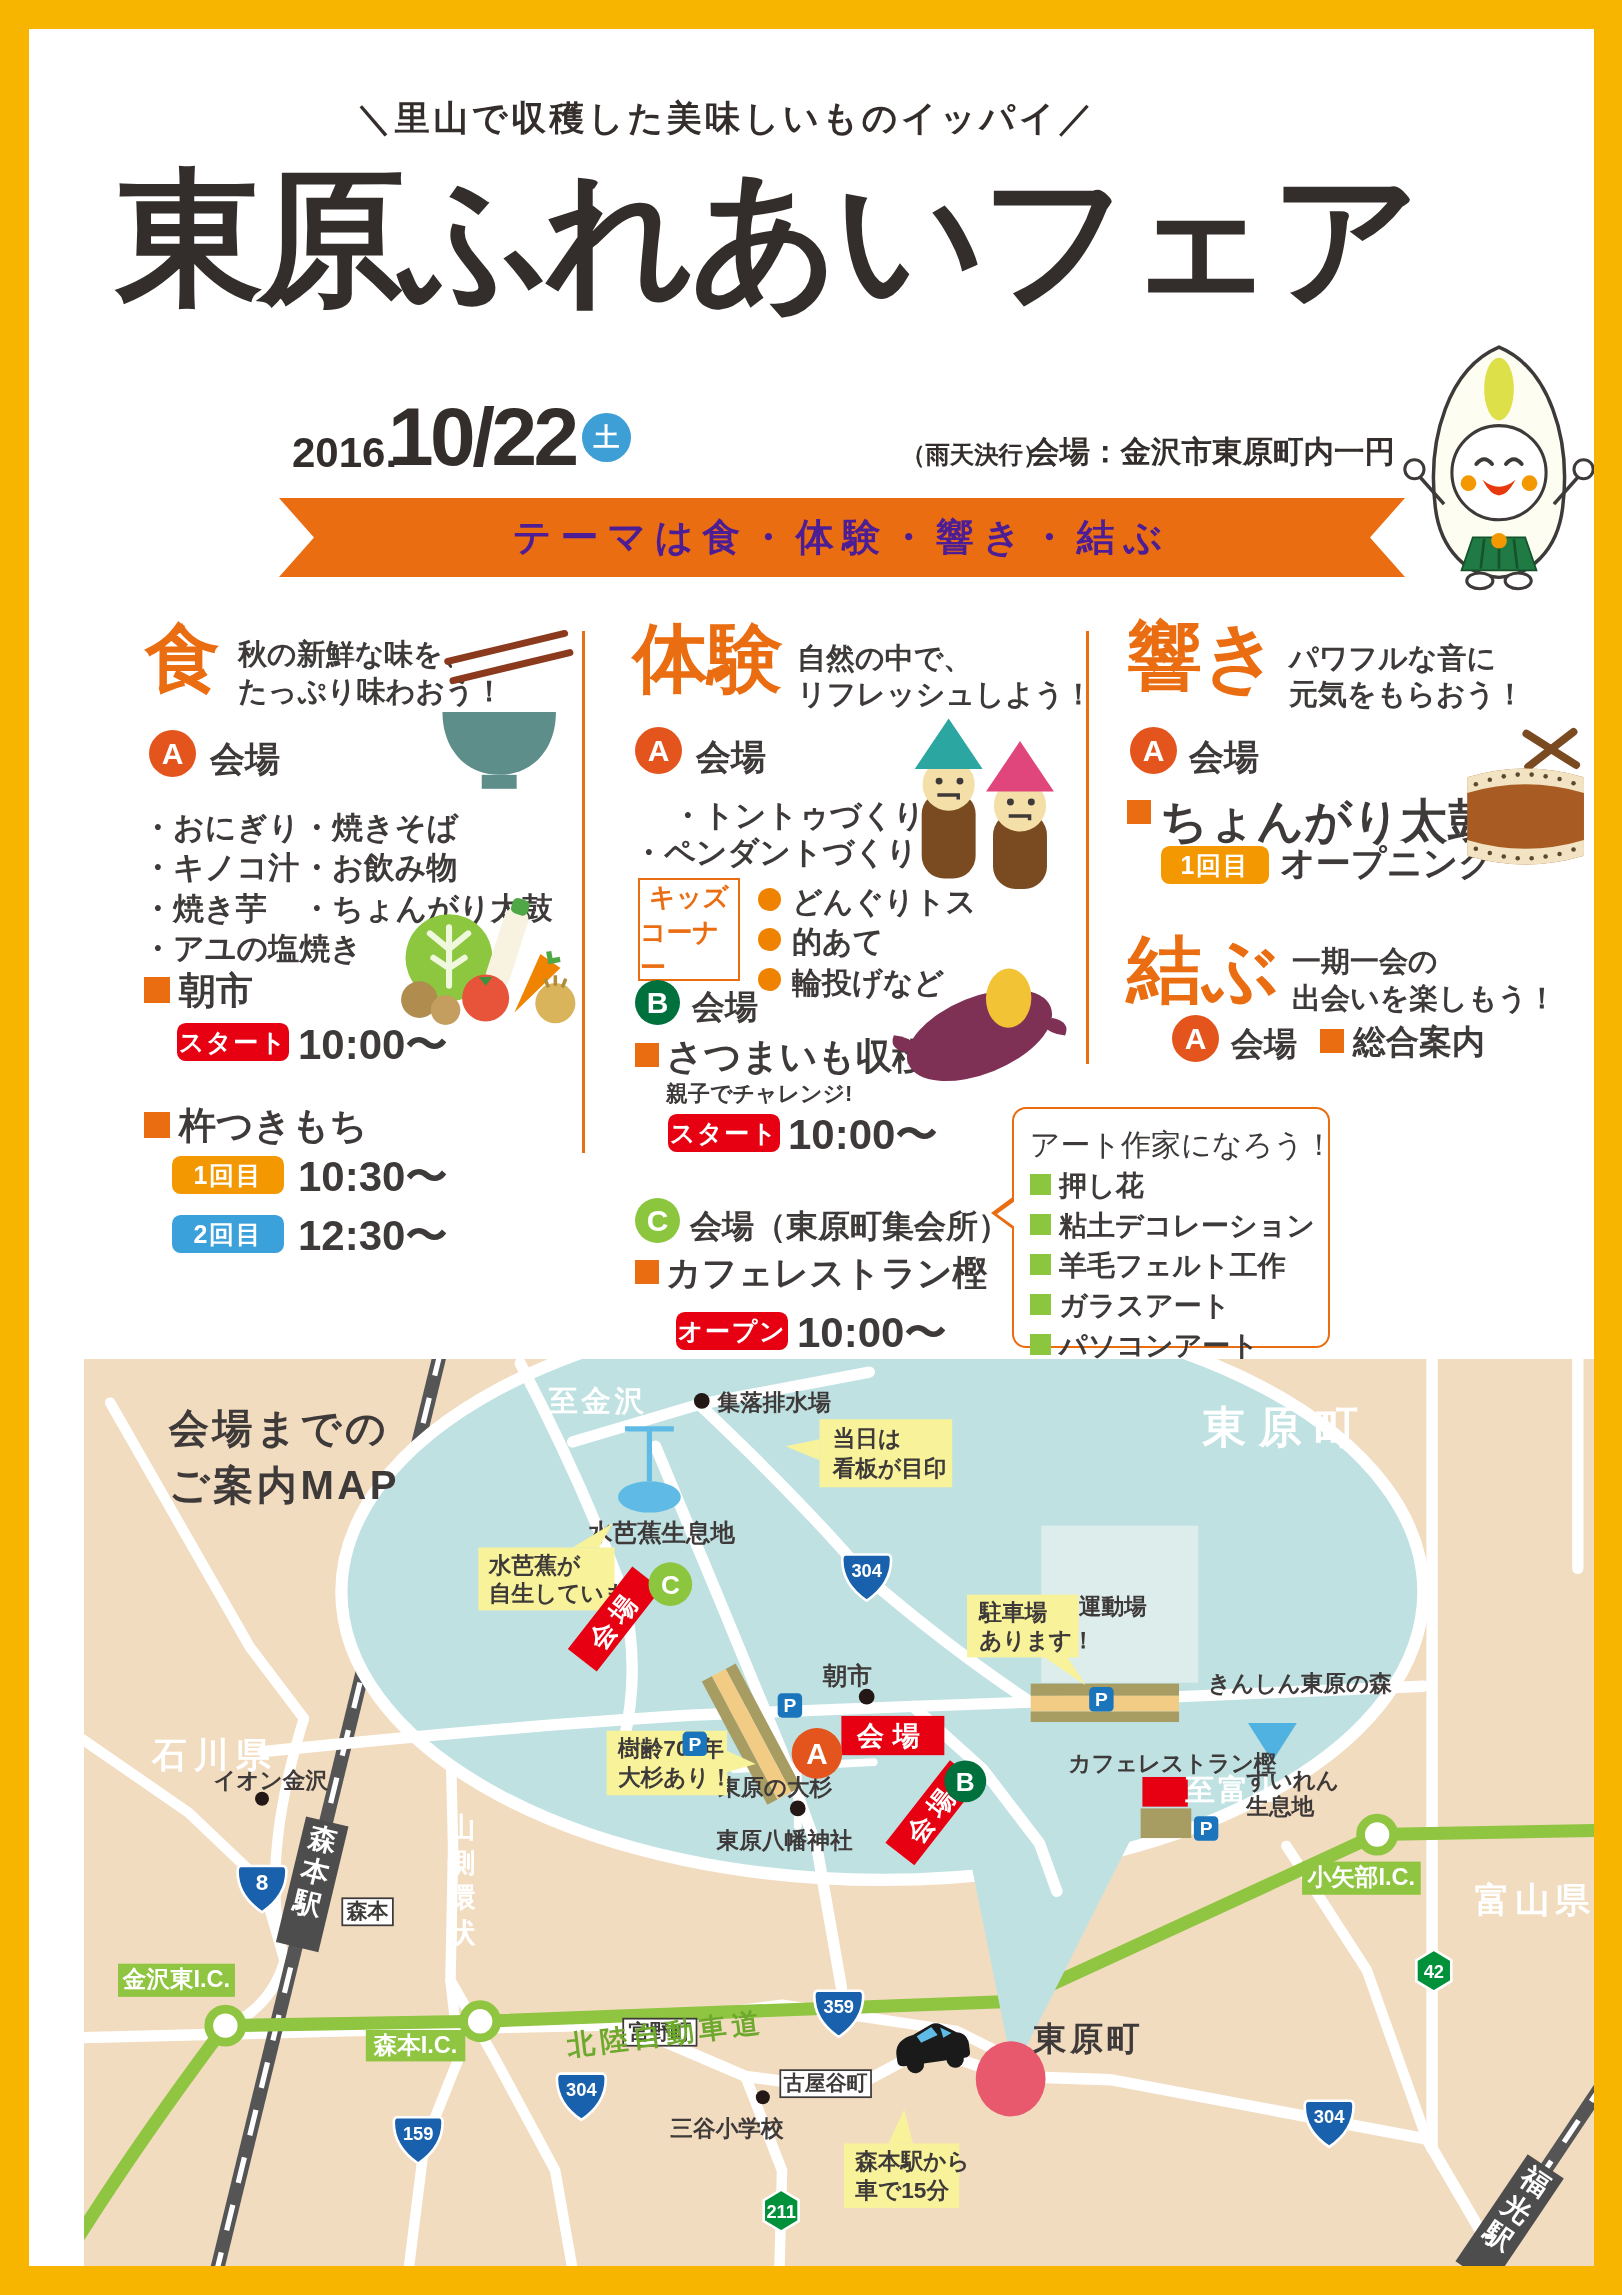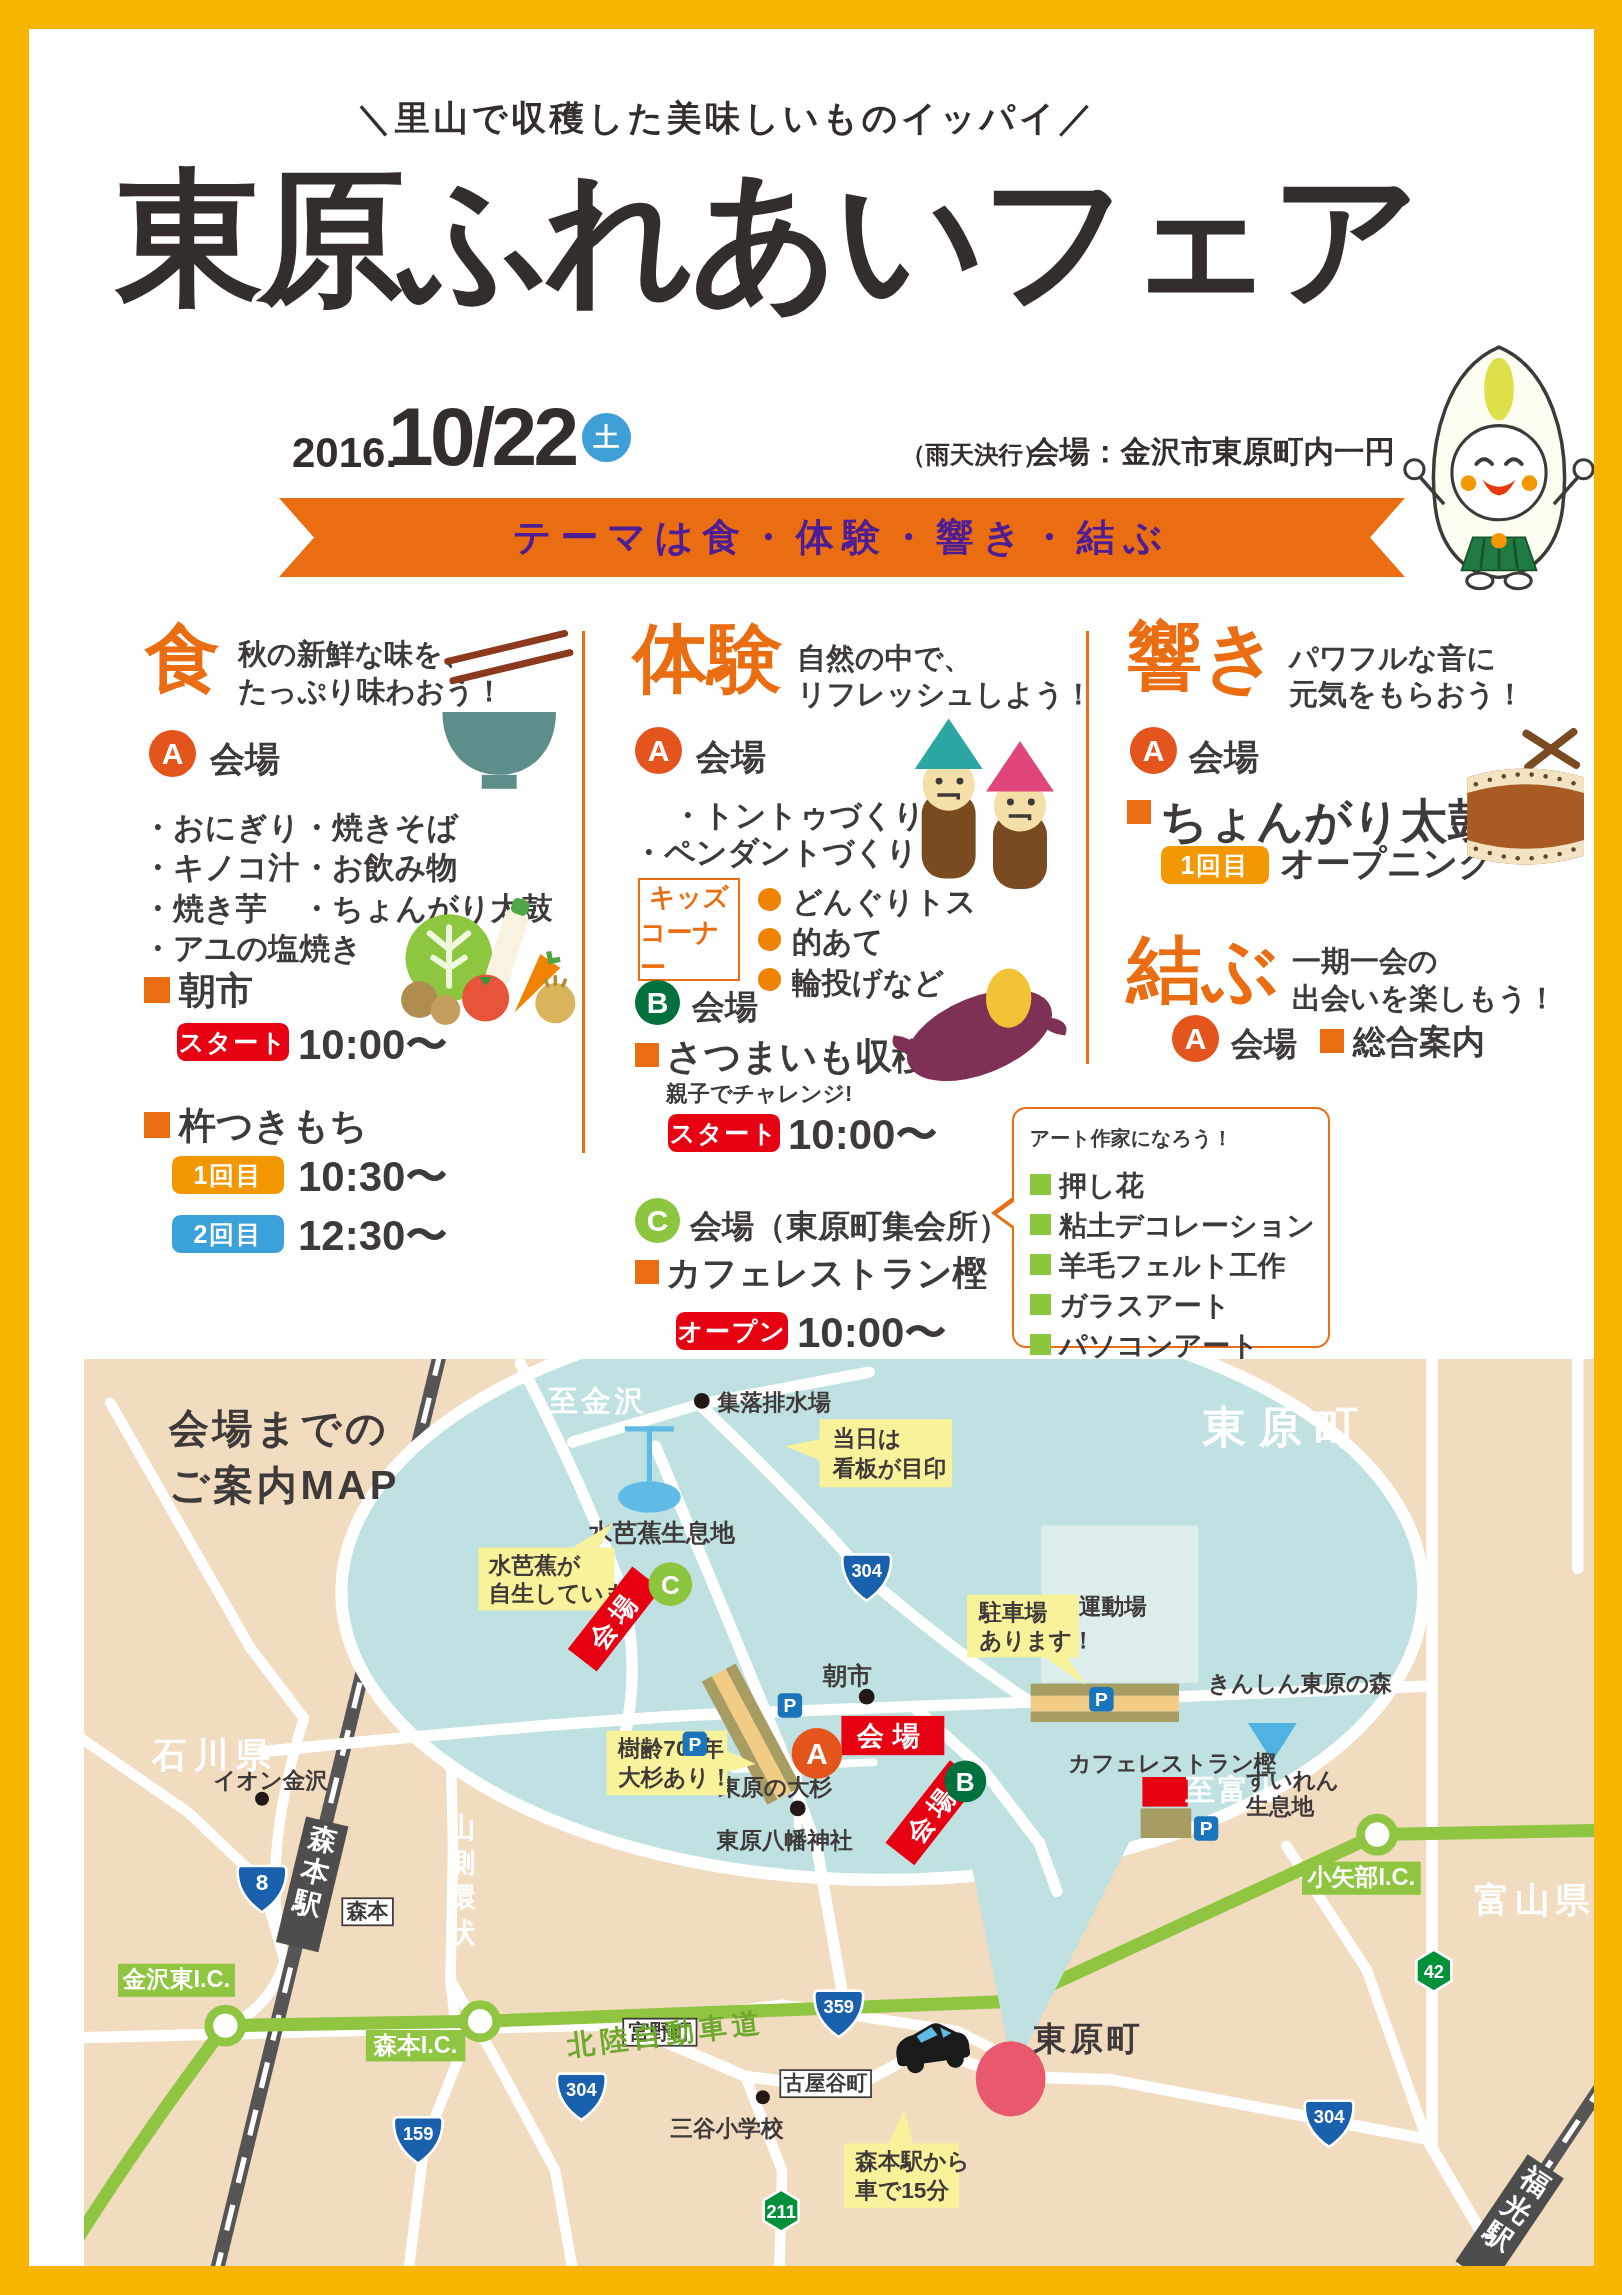--- a/index.html
+++ b/index.html
@@ -232,21 +232,21 @@
   <div class="abs sub" style="left:1263px;top:914px;">一期一会の</div>
   <div class="abs sub" style="left:1263px;top:951px;">出会いを楽しもう！</div>
   <div class="abs cbadge" style="left:1143px;top:986px;width:47px;height:47px;background:#E4551E;font-size:30px;">A</div>
   <div class="abs vlabel" style="left:1202px;top:993px;font-size:33px;">会場</div>
   <span class="abs sq" style="left:1291px;top:1000px;width:24.4px;height:24.4px;"></span>
   <div class="abs vlabel" style="left:1324px;top:991px;font-size:33px;">総合案内</div>
 
   <div class="abs artbox" style="left:983px;top:1078px;width:314px;height:237px;">
     <span class="tri" style="left:-23px;top:87px;border-width:17.4px 23px 17.4px 0;border-color:transparent #EB6D12 transparent transparent;"></span>
     <span class="tri" style="left:-16.6px;top:92px;border-width:13px 18.3px 13px 0;border-color:transparent #ffffff transparent transparent;"></span>
-    <div class="abs" style="left:15.7px;top:15.7px;font-size:20px;font-weight:bold;white-space:nowrap;">アート作家になろう！</div>
+    <div class="abs" style="left:15.7px;top:15.7px;font-size:30px;font-weight:normal;white-space:nowrap;">アート作家になろう！</div>
     <span class="abs gsq" style="left:15.7px;top:65px;width:21px;height:21px;"></span>
     <div class="abs" style="left:45px;top:58px;font-size:28px;font-weight:bold;">押し花</div>
     <span class="abs gsq" style="left:15.7px;top:105px;width:21px;height:21px;"></span>
     <div class="abs" style="left:45px;top:98px;font-size:28px;font-weight:bold;">粘土デコレーション</div>
     <span class="abs gsq" style="left:15.7px;top:145px;width:21px;height:21px;"></span>
     <div class="abs" style="left:45px;top:138px;font-size:28px;font-weight:bold;">羊毛フェルト工作</div>
     <span class="abs gsq" style="left:15.7px;top:185px;width:21px;height:21px;"></span>
     <div class="abs" style="left:45px;top:178px;font-size:28px;font-weight:bold;">ガラスアート</div>
     <span class="abs gsq" style="left:15.7px;top:225px;width:21px;height:21px;"></span>
     <div class="abs" style="left:45px;top:218px;font-size:28px;font-weight:bold;">パソコンアート</div>

